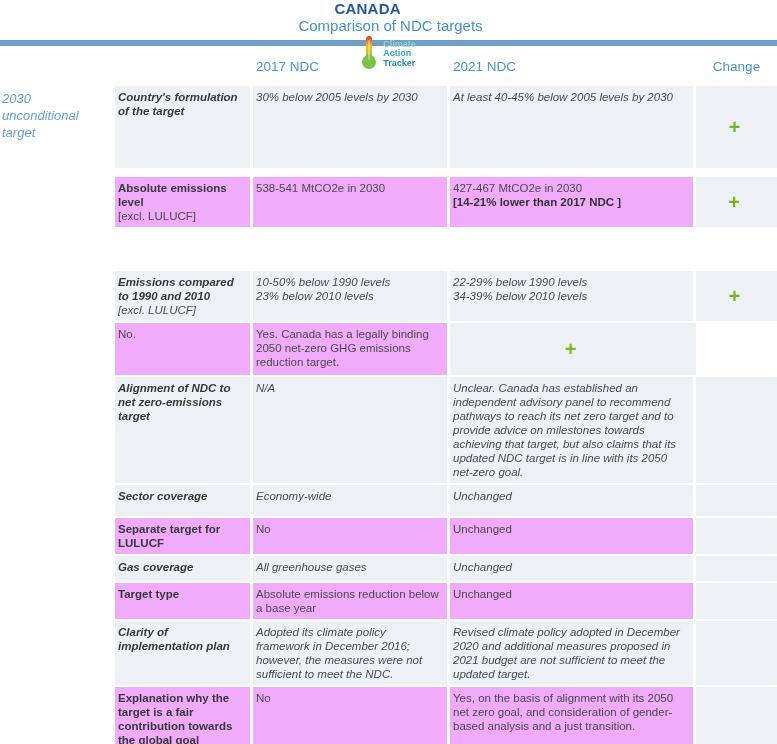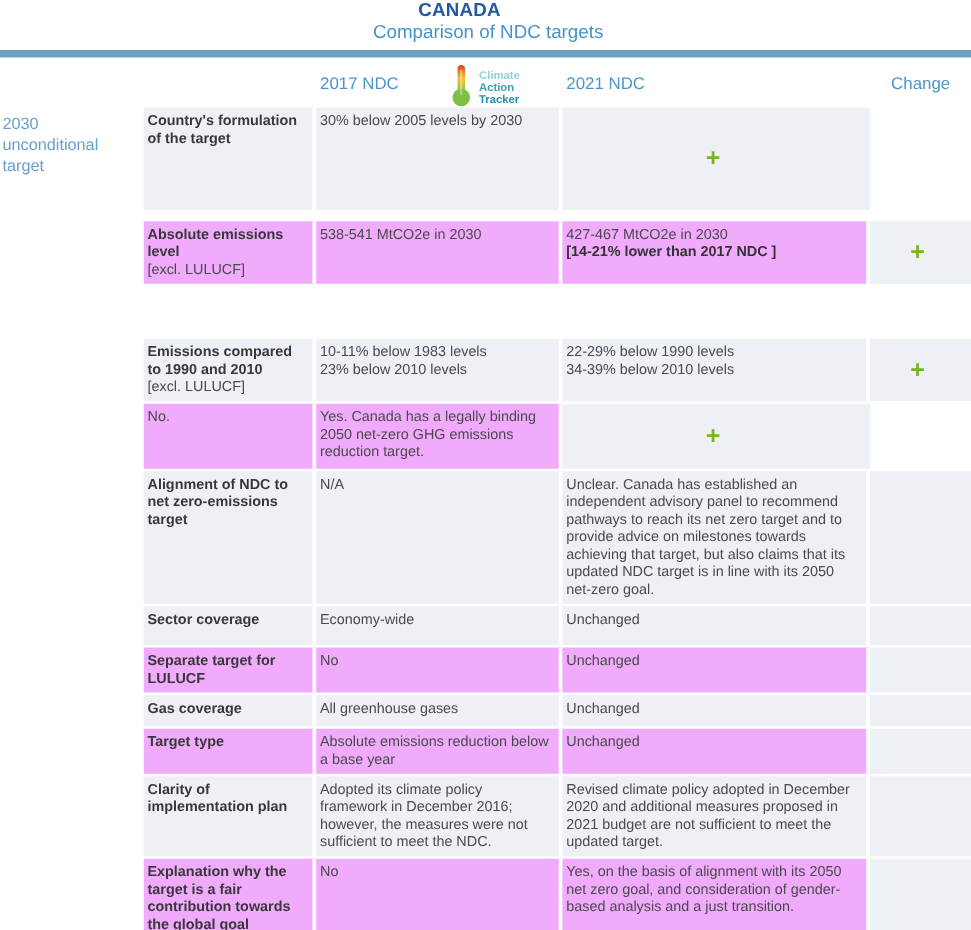--- a/index.html
+++ b/index.html
@@ -9,21 +9,21 @@
     font-family:"Liberation Sans","DejaVu Sans",sans-serif;
     color:#4a4a4a;
     -webkit-font-smoothing:antialiased;
   }
   .page { width:777px; position:relative; }
 
   
   .topbar { display:flex; align-items:center; height:40px; padding:0 4px 0 8px; background:#fff;flex-direction:column; }
   .country-name { width:112px; font-size:15px; font-weight:700; color:#2458a0; letter-spacing:.2px; }
   .page-title { flex:1; font-size:15px; color:#4494c8; }
-  .logo { display:flex; align-items:center; gap:4px; padding-right:6px;margin-top:16px; }
+  .logo { display:flex; align-items:center; gap:4px; padding-right:6px; }
   .logo-text { display:flex; flex-direction:column; font-size:9px; line-height:9.5px; }
   .logo-l1 { color:#8fd2de; font-weight:600; }
   .logo-l2 { color:#33a3b5; font-weight:700; }
   .logo-l3 { color:#238fa6; font-weight:700; }
 
   .divider-bar { height:6px; background:#6fa0c4; width:100%; }
 
   
   .grid-cols { display:grid; grid-template-columns:115px 138px 197px 246px 81px; }
   .colhead-row { padding:13px 0 10px 0; }
@@ -31,21 +31,21 @@
   .colhead-2017 { grid-column:3; padding-left:3px; }
   .colhead-2021 { grid-column:4; padding-left:3px; }
   .colhead-change { grid-column:5; text-align:center; }
 
   
   .table-body { padding-top:2px; }
   .row { display:grid; grid-template-columns:115px 138px 197px 246px 81px; margin-bottom:2px; }
   .row.first-row { margin-bottom:9px; }
   .cell { padding:4px 8px 4px 3px; font-size:11.5px; line-height:14px; border-right:3px solid #fff; }
   .cell:last-child { border-right:none; }
-  .shade-gray .cell { background:#edf1f6; }
+  .shade-gray .cell { background:#edf1f6;font-style:italic; }
   .shade-white .cell { background:#f0abfc; }
   .cell-group { background:#fff !important; border-right:none; padding-left:2px; }
   .group-label { font-size:13px; line-height:17px; color:#659fd0; }
   .cell-label .lbl-main { font-weight:700; color:#383838; }
   .cell-label .lbl-sub { color:#4a4a4a; }
   .cell-val div { color:#4a4a4a; }
   .cell-val div.bold { font-weight:700; color:#333; }
   .cell-change { background:#edf1f6 !important; display:flex; align-items:center; justify-content:center; border-right:none; }
   .plus { color:#7ab51d; font-size:20px; font-weight:700; line-height:14px; }
 </style>
@@ -93,20 +93,23 @@
     <div class="cell cell-group">
       <span class="group-label">2030 unconditional target</span>
     </div>
     <div class="cell cell-label">
       <div class="lbl-main">Country's formulation of the target</div>
 
     </div>
     <div class="cell cell-val c2017">
           <div>30% below 2005 levels by 2030</div>
         </div>
+    <div class="cell cell-val c2021">
+          <div>At least 40-45% below 2005 levels by 2030</div>
+        </div>
     <div class="cell cell-change">
       <span class="plus">+</span>
     </div>
   </div>
       <div class="row shade-white" style="min-height: 34px;">
     <div class="cell cell-group">
       <span class="group-label"></span>
     </div>
     <div class="cell cell-label">
       <div class="lbl-main">Absolute emissions level</div>
@@ -125,21 +128,21 @@
   </div>
       <div class="row shade-gray" style="min-height: 43px; margin-top: 44px;">
     <div class="cell cell-group">
       <span class="group-label"></span>
     </div>
     <div class="cell cell-label">
       <div class="lbl-main">Emissions compared to 1990 and 2010</div>
       <div class="lbl-sub">[excl. LULUCF]</div>
     </div>
     <div class="cell cell-val c2017">
-          <div>10-11% below 1983 levels</div>
+          <div>10-50% below 1990 levels</div>
           <div>23% below 2010 levels</div>
         </div>
     <div class="cell cell-val c2021">
           <div>22-29% below 1990 levels</div>
           <div>34-39% below 2010 levels</div>
         </div>
     <div class="cell cell-change">
       <span class="plus">+</span>
     </div>
   </div>

